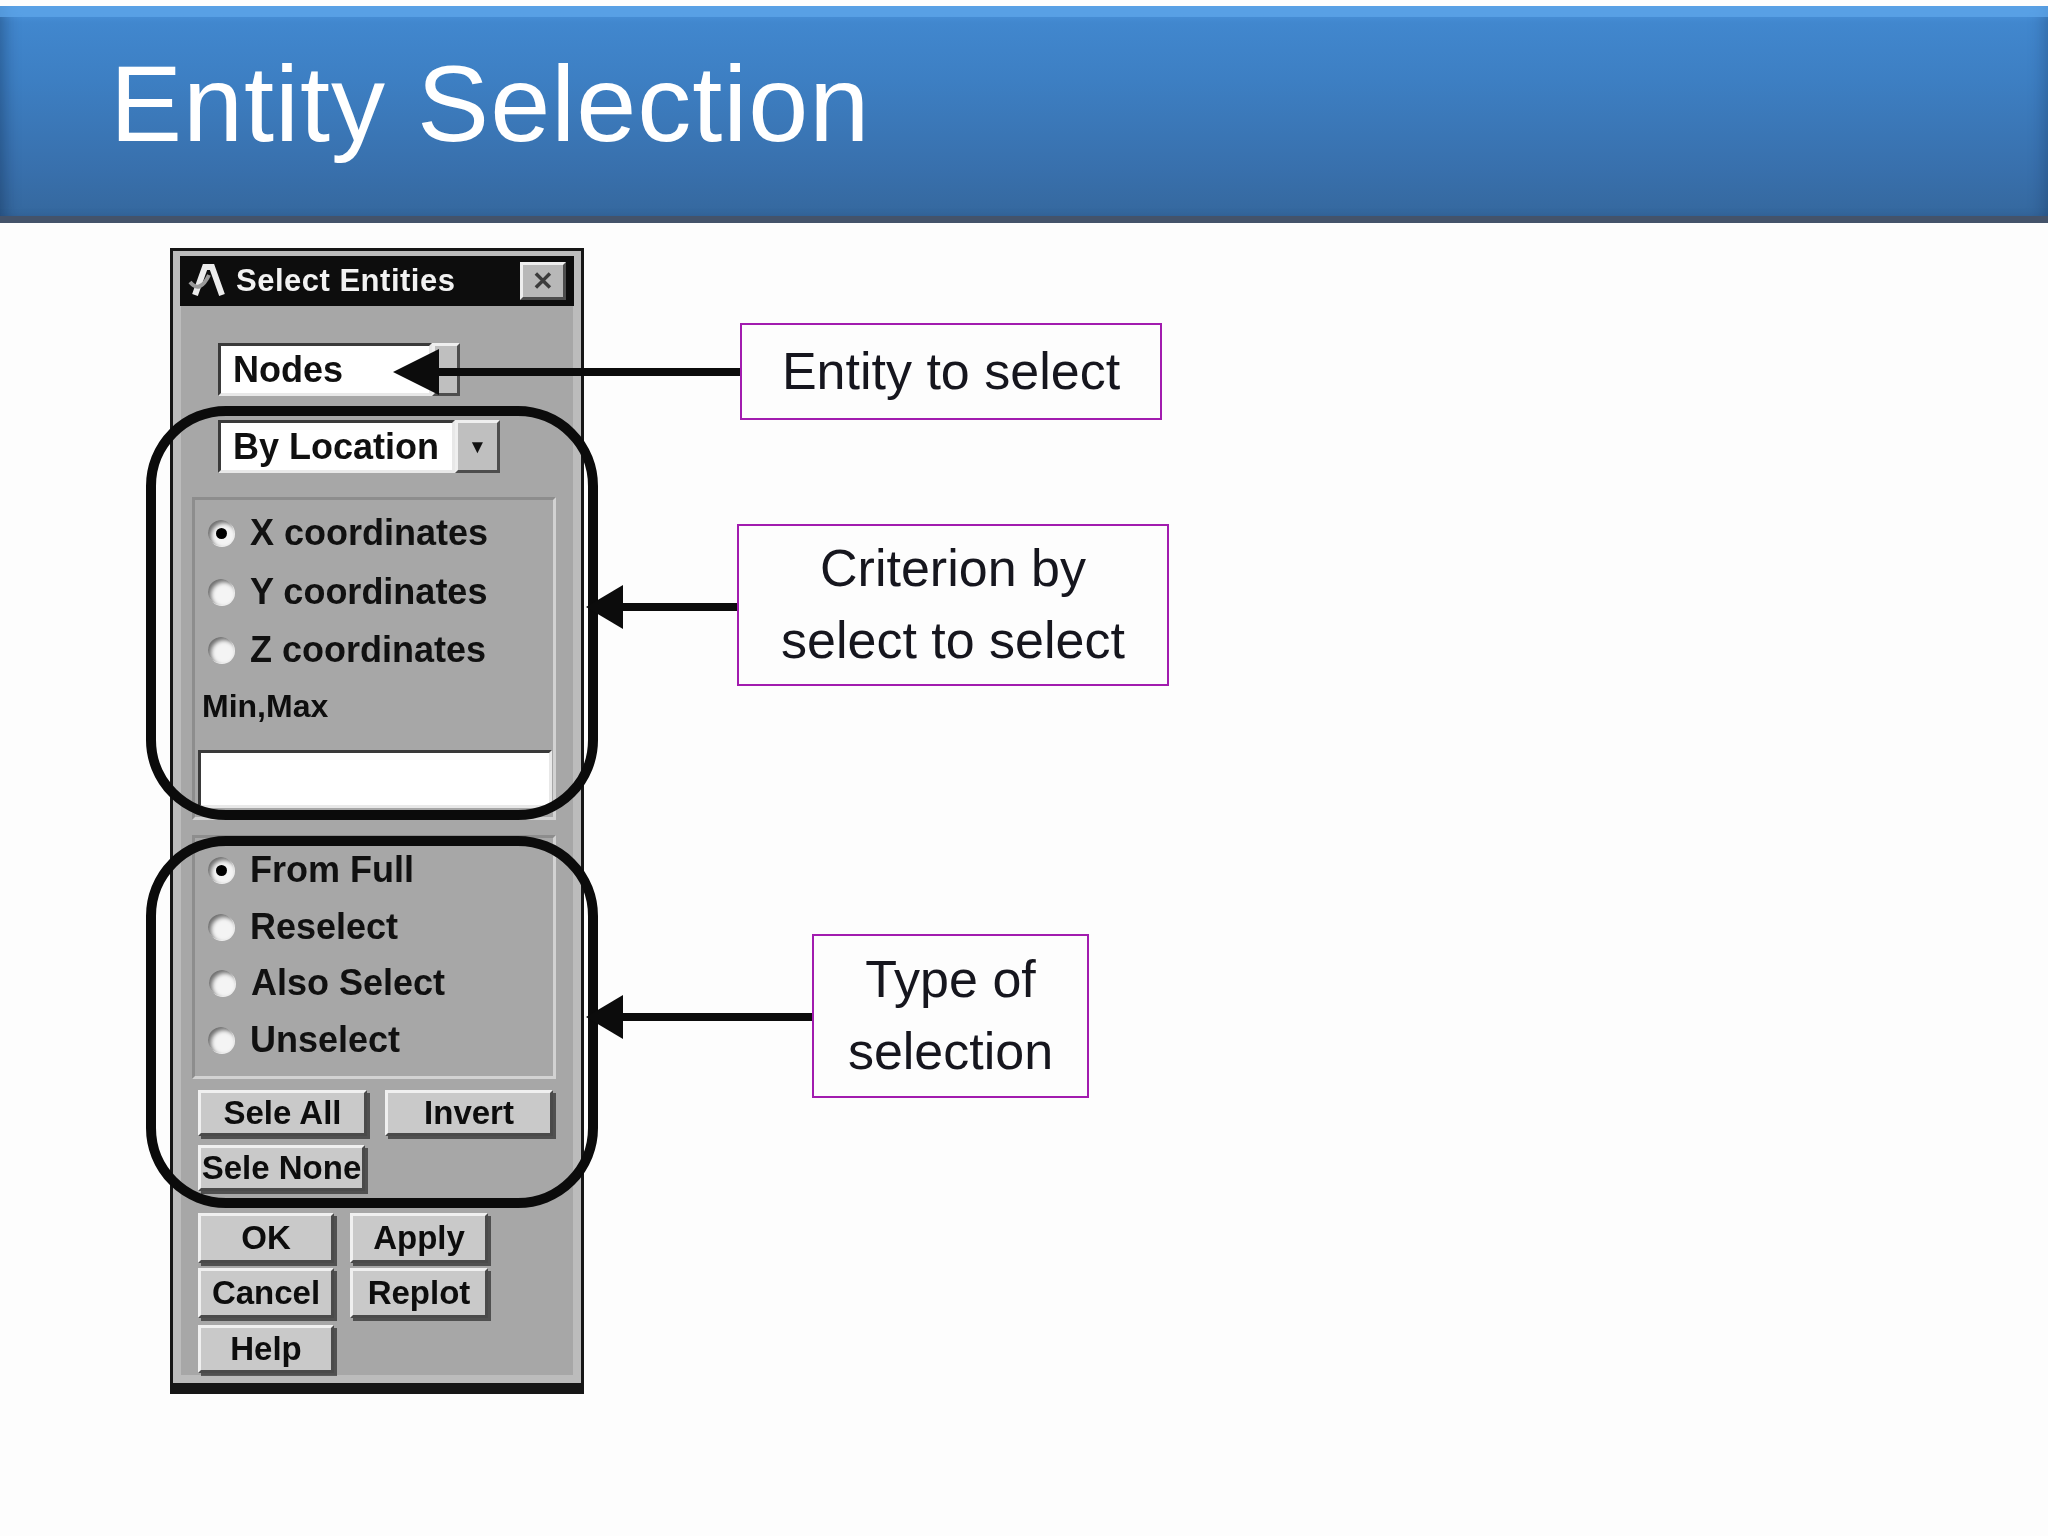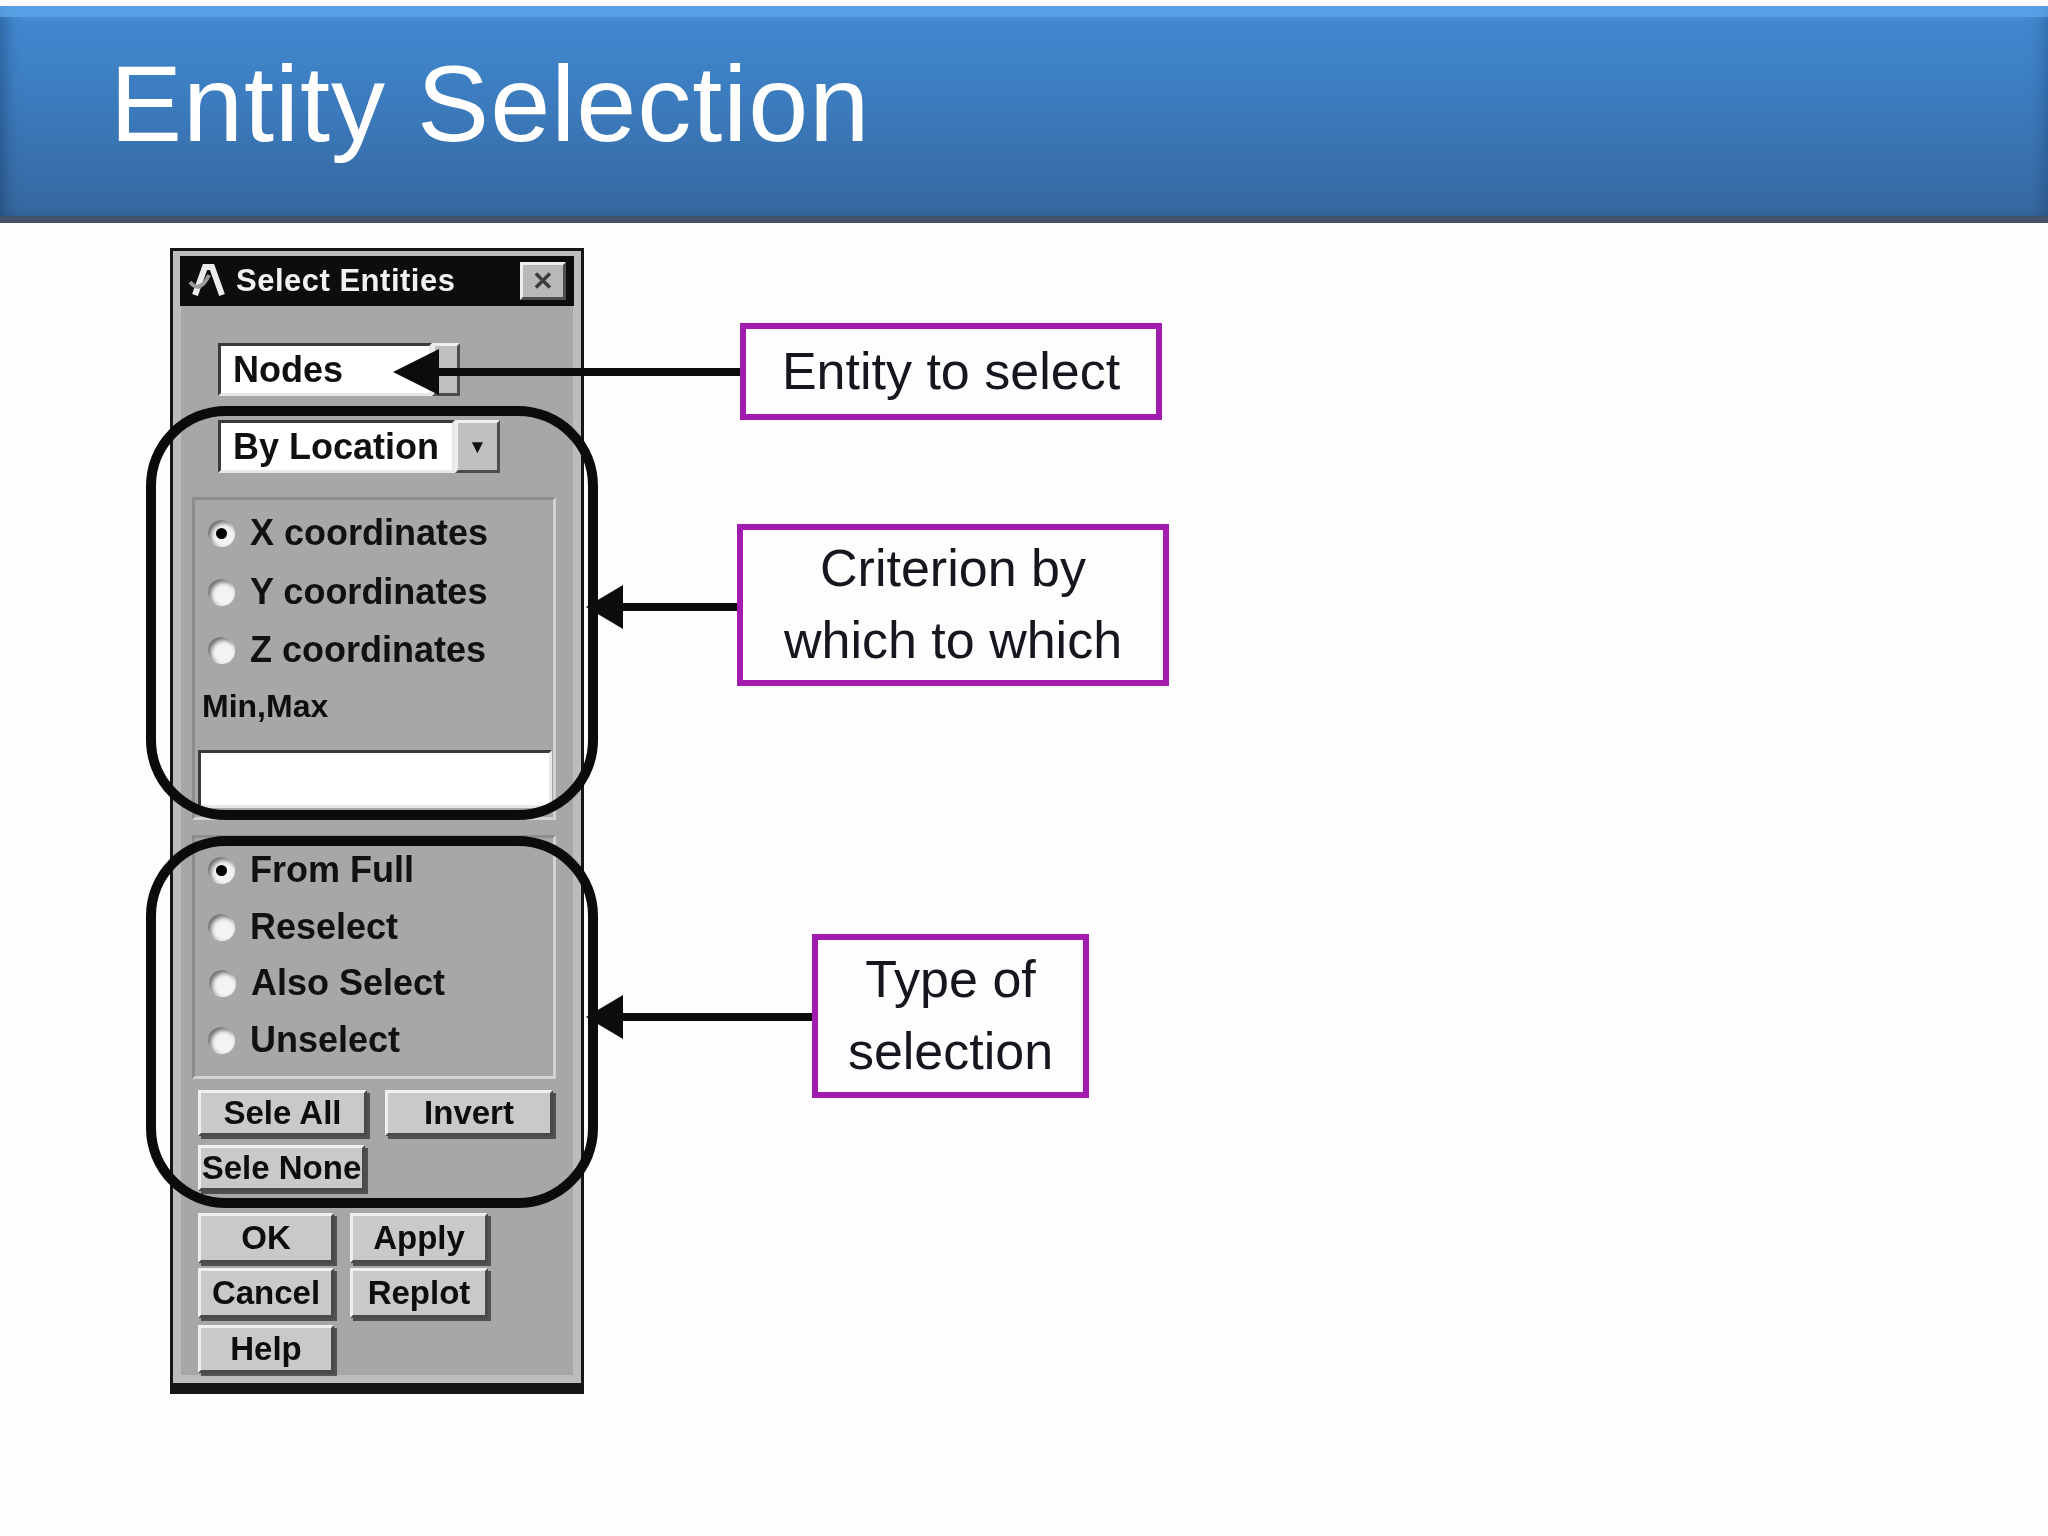--- a/index.html
+++ b/index.html
@@ -64,21 +64,21 @@
        border-color:#f0f0f0 #4a4a4a #4a4a4a #f0f0f0;box-sizing:border-box;
        box-shadow:3px 3px 0 rgba(10,10,10,.55);
        display:flex;align-items:center;justify-content:center;
        font-family:"Liberation Sans",sans-serif;font-size:33px;font-weight:bold;color:#0d0d0d;
        padding:8px;cursor:pointer;white-space:nowrap;}
 
   
   .outline{position:absolute;border:10px solid #0b0b0b;border-radius:80px;box-sizing:border-box;}
 
   
-  .callout{position:absolute;background:#fdfdfd;border:6px solid #a21caf;box-sizing:border-box;
+  .callout{position:absolute;background:#fdfdfd;border:2px solid #a21caf;box-sizing:border-box;
        display:flex;flex-direction:column;align-items:center;justify-content:center;
        font-size:52px;color:#16161e;line-height:1.38;text-align:center;}
 
   
   .aline{position:absolute;background:#0c0c0c;height:8px;}
   .ahead{position:absolute;width:0;height:0;border-top:23px solid transparent;
        border-bottom:23px solid transparent;border-right:46px solid #0c0c0c;}
   .ahead.small{border-top-width:22px;border-bottom-width:22px;border-right-width:37px;}
 </style>
 </head>
@@ -174,21 +174,21 @@
 
   <div class="aline" style="left:618px;top:1013px;width:198px;"></div>
   <div class="ahead small" style="left:586px;top:995px;"></div>
 
   <div class="callout" style="left:740px;top:323px;width:422px;height:97px;">
     <span>Entity to select</span>
   </div>
 
   <div class="callout" style="left:737px;top:524px;width:432px;height:162px;">
     <span>Criterion by</span>
-    <span>which to which</span>
+    <span>select to select</span>
   </div>
 
   <div class="callout" style="left:812px;top:934px;width:277px;height:164px;">
     <span>Type of</span>
     <span>selection</span>
   </div>
 
 </div>
 
 </body></html>

